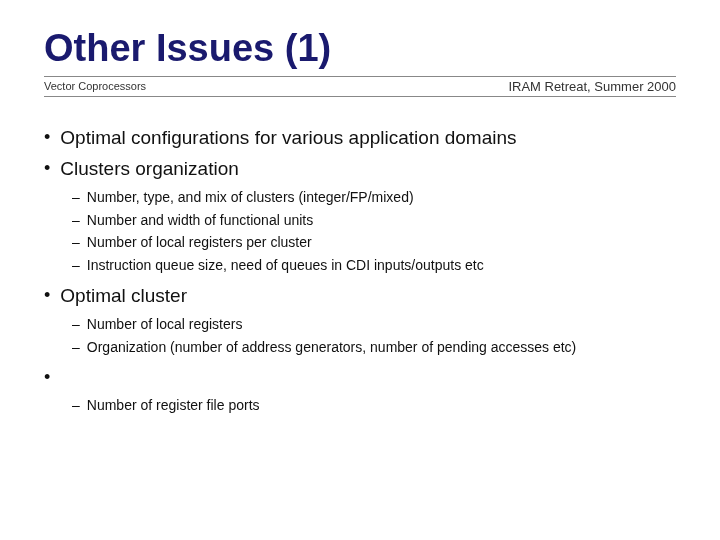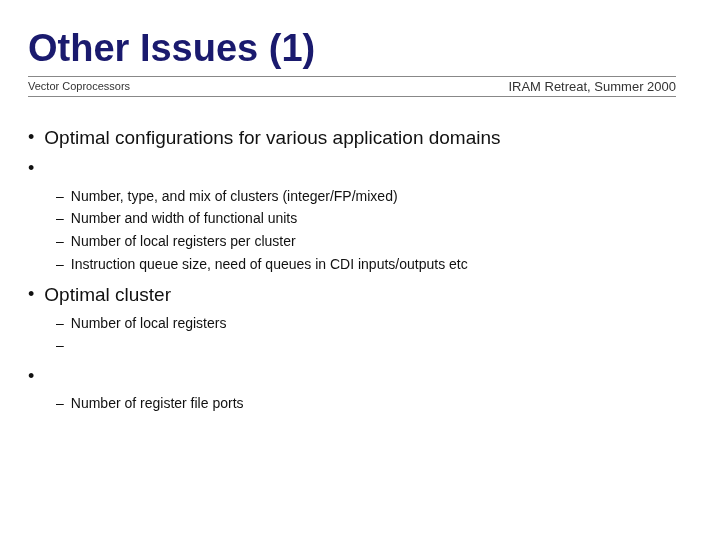--- a/index.html
+++ b/index.html
@@ -8,21 +8,21 @@
       width: 720px;
       height: 540px;
       background: #fff;
       font-family: Arial, Helvetica, sans-serif;
       overflow: hidden;
     }
 
     .slide {
       width: 720px;
       height: 402px;
-      padding: 28px 44px 28px 28px;
+      padding: 28px 44px 28px 44px;
       position: relative;
     }
 
     .title {
       font-size: 38px;
       font-weight: bold;
       color: #1a1a6e;
       margin-bottom: 6px;
       line-height: 1.1;
     }
@@ -120,20 +120,21 @@
     <div class="main-bullet-group">
       <div class="bullet-main">
         <span class="bullet-dot">•</span>
         <span class="bullet-text">Optimal configurations for various application domains</span>
       </div>
     </div>
 
     <div class="main-bullet-group">
       <div class="bullet-main">
         <span class="bullet-dot">•</span>
+        <span class="bullet-text">Clusters organization</span>
       </div>
       <div class="sub-bullets">
         <div class="sub-bullet">
           <span class="sub-dash">–</span>
           <span class="sub-text">Number, type, and mix  of clusters (integer/FP/mixed)</span>
         </div>
         <div class="sub-bullet">
           <span class="sub-dash">–</span>
           <span class="sub-text">Number and width of functional units</span>
         </div>
@@ -153,20 +154,21 @@
         <span class="bullet-dot">•</span>
         <span class="bullet-text">Optimal cluster</span>
       </div>
       <div class="sub-bullets">
         <div class="sub-bullet">
           <span class="sub-dash">–</span>
           <span class="sub-text">Number of local registers</span>
         </div>
         <div class="sub-bullet">
           <span class="sub-dash">–</span>
+          <span class="sub-text">Organization  (number of address generators, number of pending accesses etc)</span>
         </div>
       </div>
     </div>
 
     <div class="main-bullet-group">
       <div class="bullet-main">
         <span class="bullet-dot">•</span>
       </div>
       <div class="sub-bullets">
         <div class="sub-bullet">

